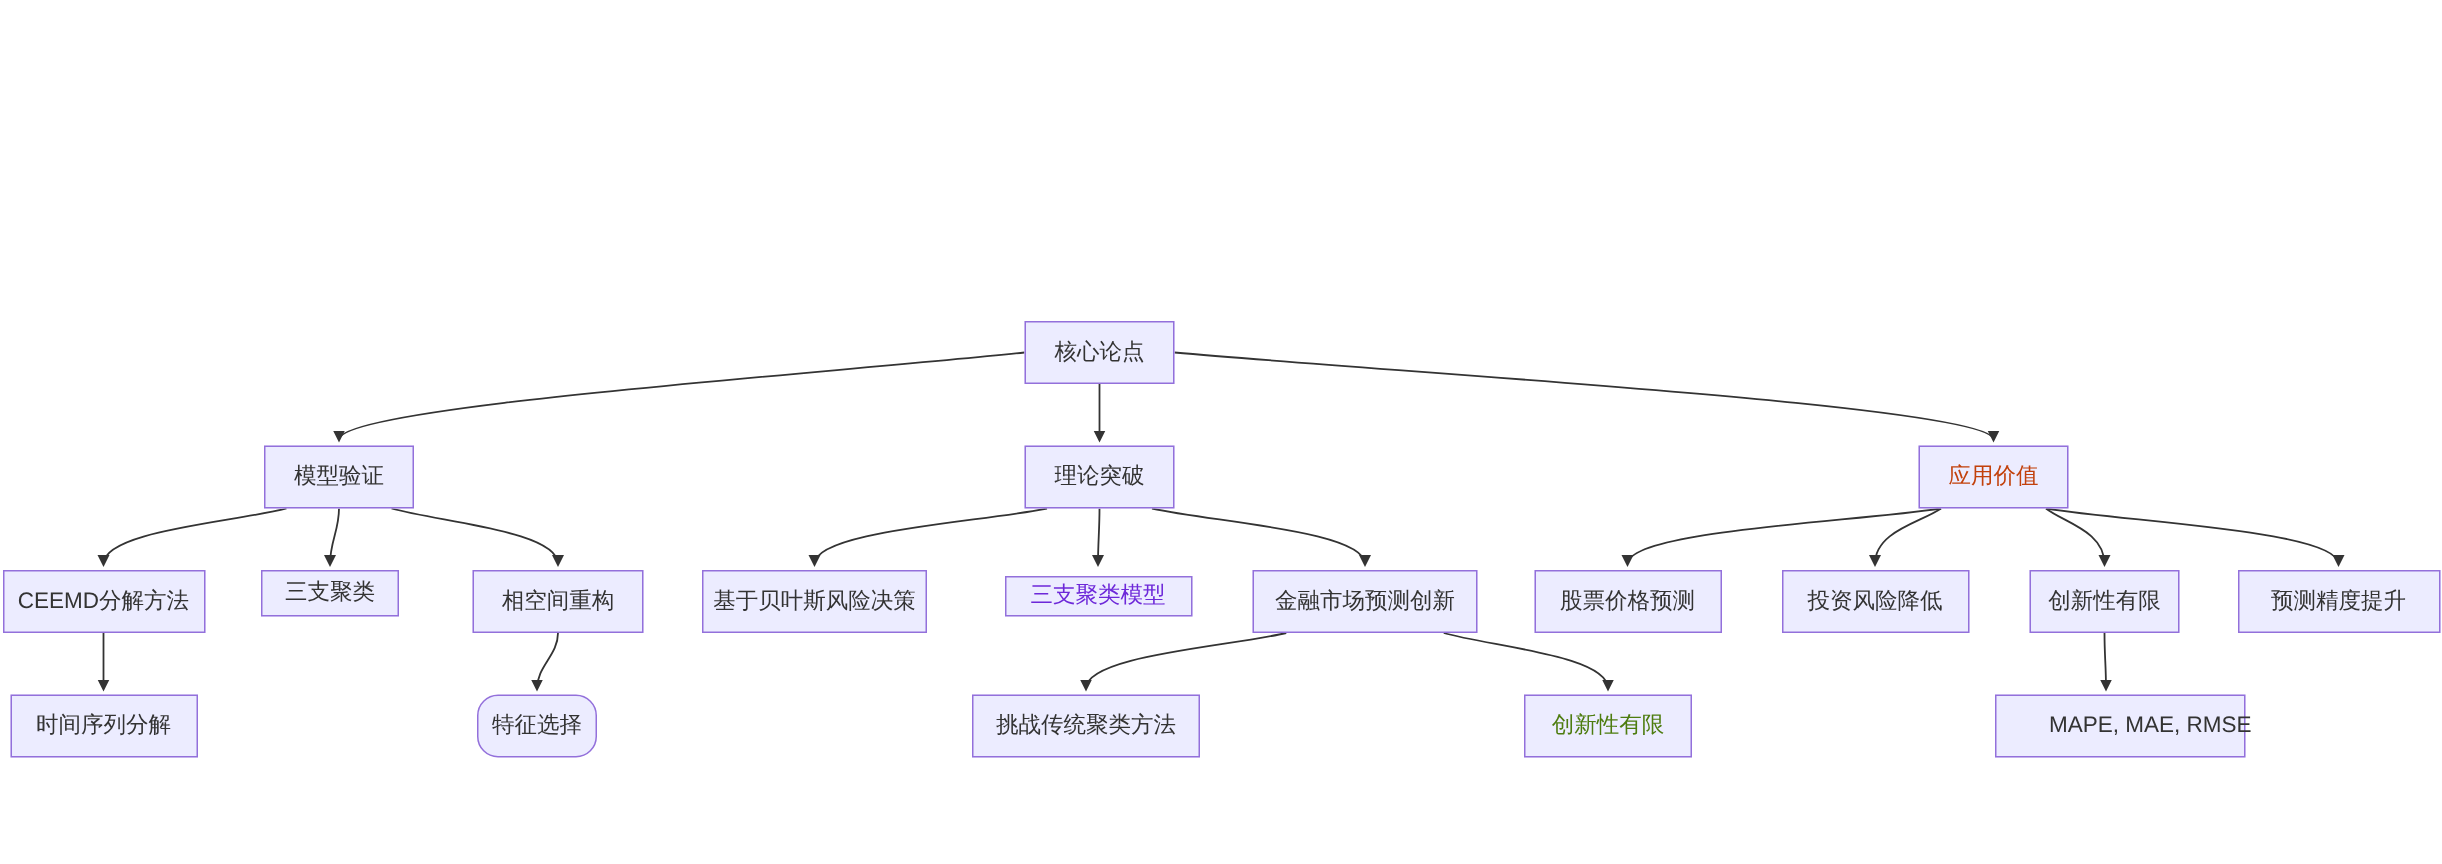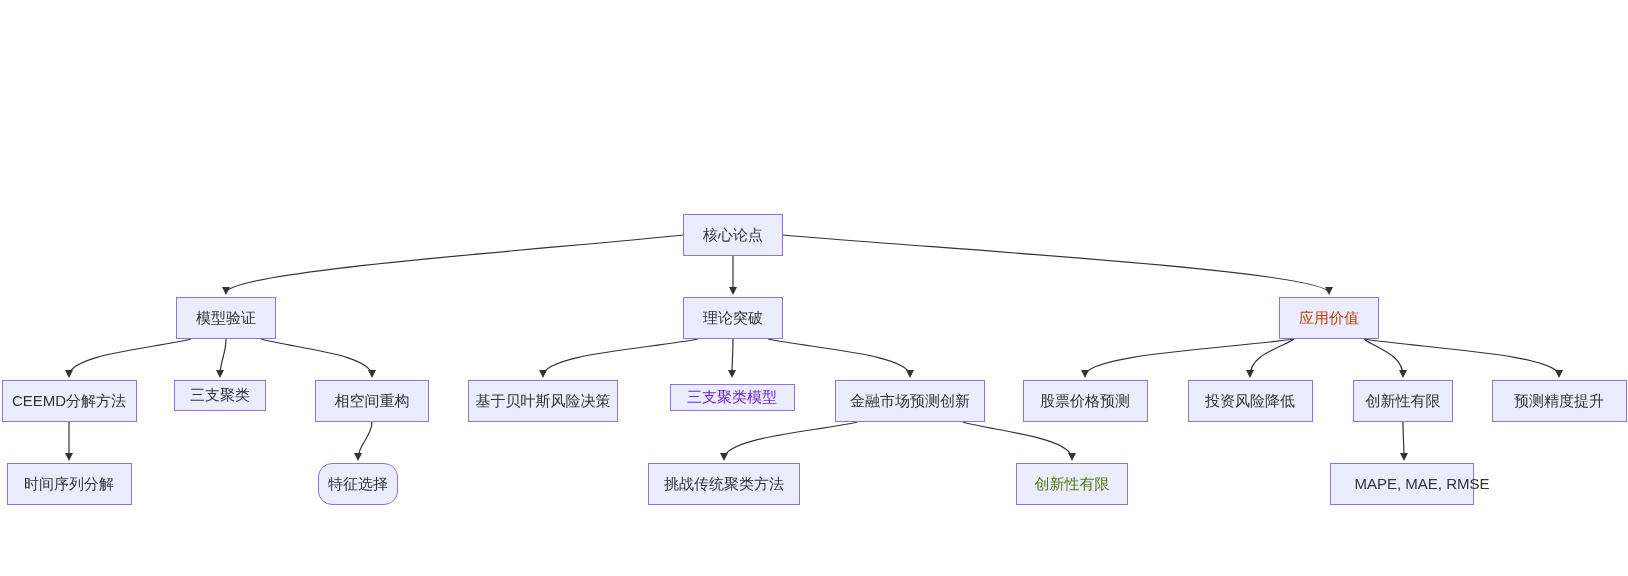--- a/index.html
+++ b/index.html
@@ -113,17 +113,17 @@
       </div>
       <div class="node" style="left: 318px; top: 463px; width: 80px; height: 42px; background: rgb(236, 236, 255); border-color: rgb(147, 112, 219); color: rgb(51, 51, 51); border-radius: 14px;">
         <span>特征选择</span>
       </div>
       <div class="node" style="left: 648px; top: 463px; width: 152px; height: 42px; background: rgb(236, 236, 255); border-color: rgb(147, 112, 219); color: rgb(51, 51, 51);">
         <span>挑战传统聚类方法</span>
       </div>
       <div class="node" style="left: 1016px; top: 463px; width: 112px; height: 42px; background: rgb(236, 236, 255); border-color: rgb(147, 112, 219); color: #4d7c0f;">
         <span>创新性有限</span>
       </div>
-      <div class="node" style="left: 1330px; top: 463px; width: 144px; height: 42px; background: rgb(236, 236, 255); border-color: rgb(147, 112, 219); color: rgb(51, 51, 51); padding-left: 40px;">
+      <div class="node" style="left: 1330px; top: 463px; width: 167px; height: 42px; background: rgb(236, 236, 255); border-color: rgb(147, 112, 219); color: rgb(51, 51, 51); padding-left: 40px;">
         <span>MAPE, MAE, RMSE</span>
       </div>
     </div>
 </div>
 
 </body></html>

